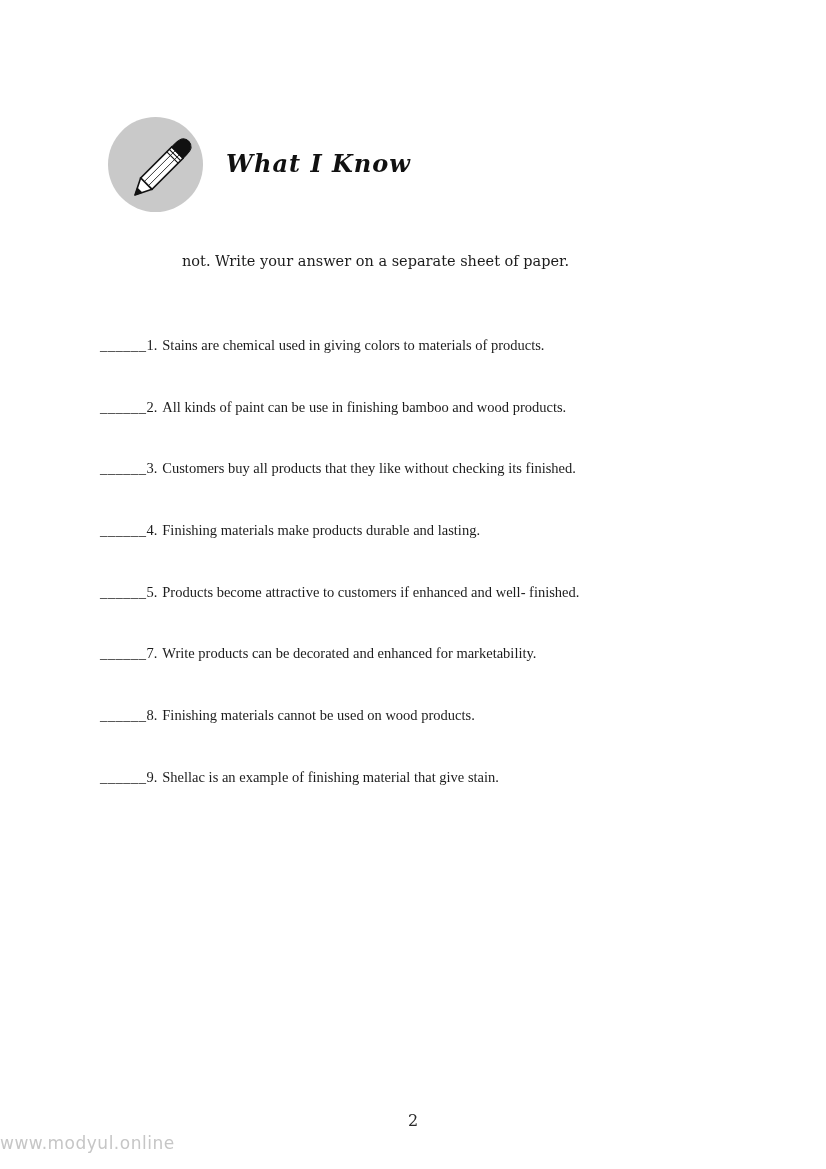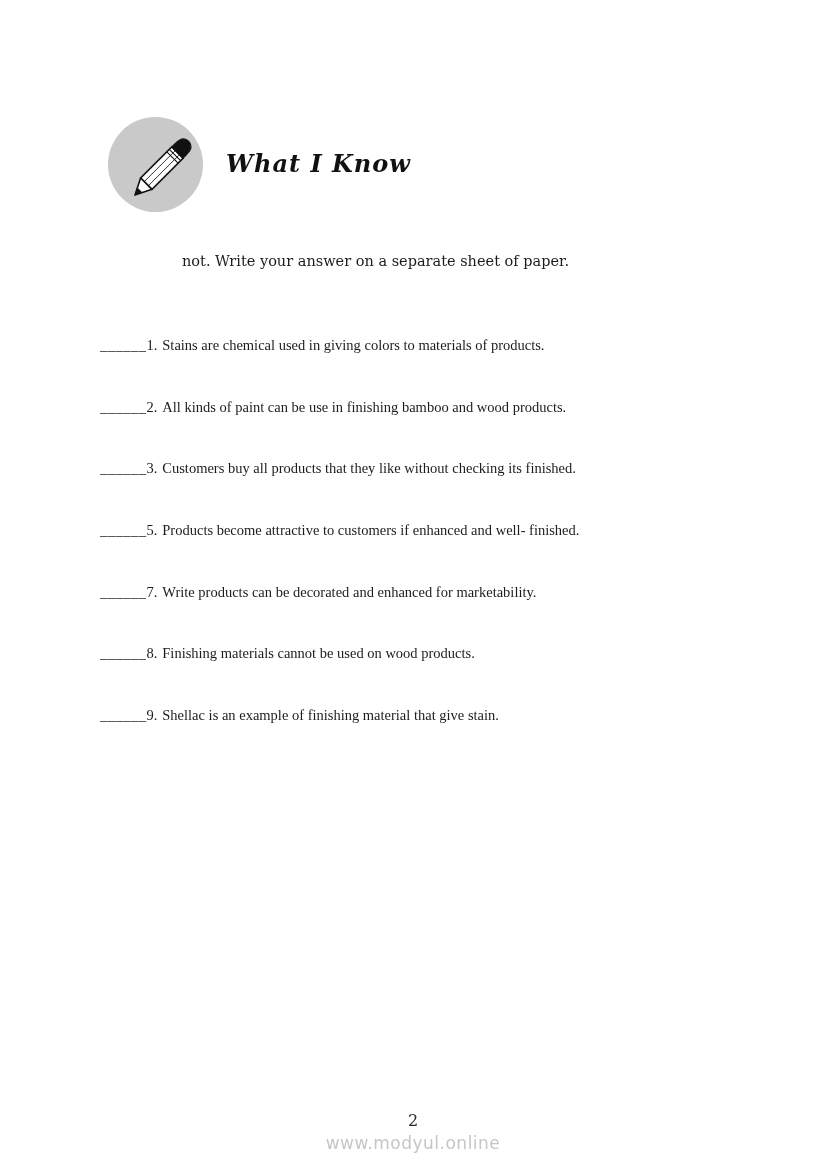--- a/index.html
+++ b/index.html
@@ -68,21 +68,20 @@
     text-align: center;
     font-size: 16px;
     line-height: 20px;
     color: #2a2a2a;
   }
   .watermark {
     position: absolute;
     left: 0;
     top: 1117px;
     width: 826px;
-    text-align: center;
     font-family: "DejaVu Sans", sans-serif;
     font-size: 17px;
     line-height: 21px;
     letter-spacing: 0.5px;
     color: #c6c6c6;
   }
   .module-code {
     position: absolute;
     right: 28px;
     top: 1099px;
@@ -116,20 +115,21 @@
   <h1 class="section-title">What I Know</h1>
 
   <div class="directions">
     <div class="dir-line2">not. Write your answer on a separate sheet of paper.</div>
   </div>
 
   <div class="items">
     <div class="item"><span class="blank">______</span><span class="num">1.</span><span>Stains are chemical used in giving colors to materials of products.</span></div>
     <div class="item"><span class="blank">______</span><span class="num">2.</span><span>All kinds of paint can be use in finishing bamboo and wood products.</span></div>
     <div class="item"><span class="blank">______</span><span class="num">3.</span><span>Customers buy all products that they like without checking its finished.</span></div>
+    <div class="item"><span class="blank">______</span><span class="num">4.</span><span>Finishing materials make products durable and lasting.</span></div>
     <div class="item"><span class="blank">______</span><span class="num">5.</span><span>Products become attractive to customers if enhanced and well- finished.</span></div>
     <div class="item"><span class="blank">______</span><span class="num">7.</span><span>Write products can be decorated and enhanced for marketability.</span></div>
     <div class="item"><span class="blank">______</span><span class="num">8.</span><span>Finishing materials cannot be used on wood products.</span></div>
     <div class="item"><span class="blank">______</span><span class="num">9.</span><span>Shellac is an example of finishing material that give stain.</span></div>
   </div>
 
   <div class="page-number">2</div>
   <div class="watermark">www.modyul.online</div>
 
 </div>

